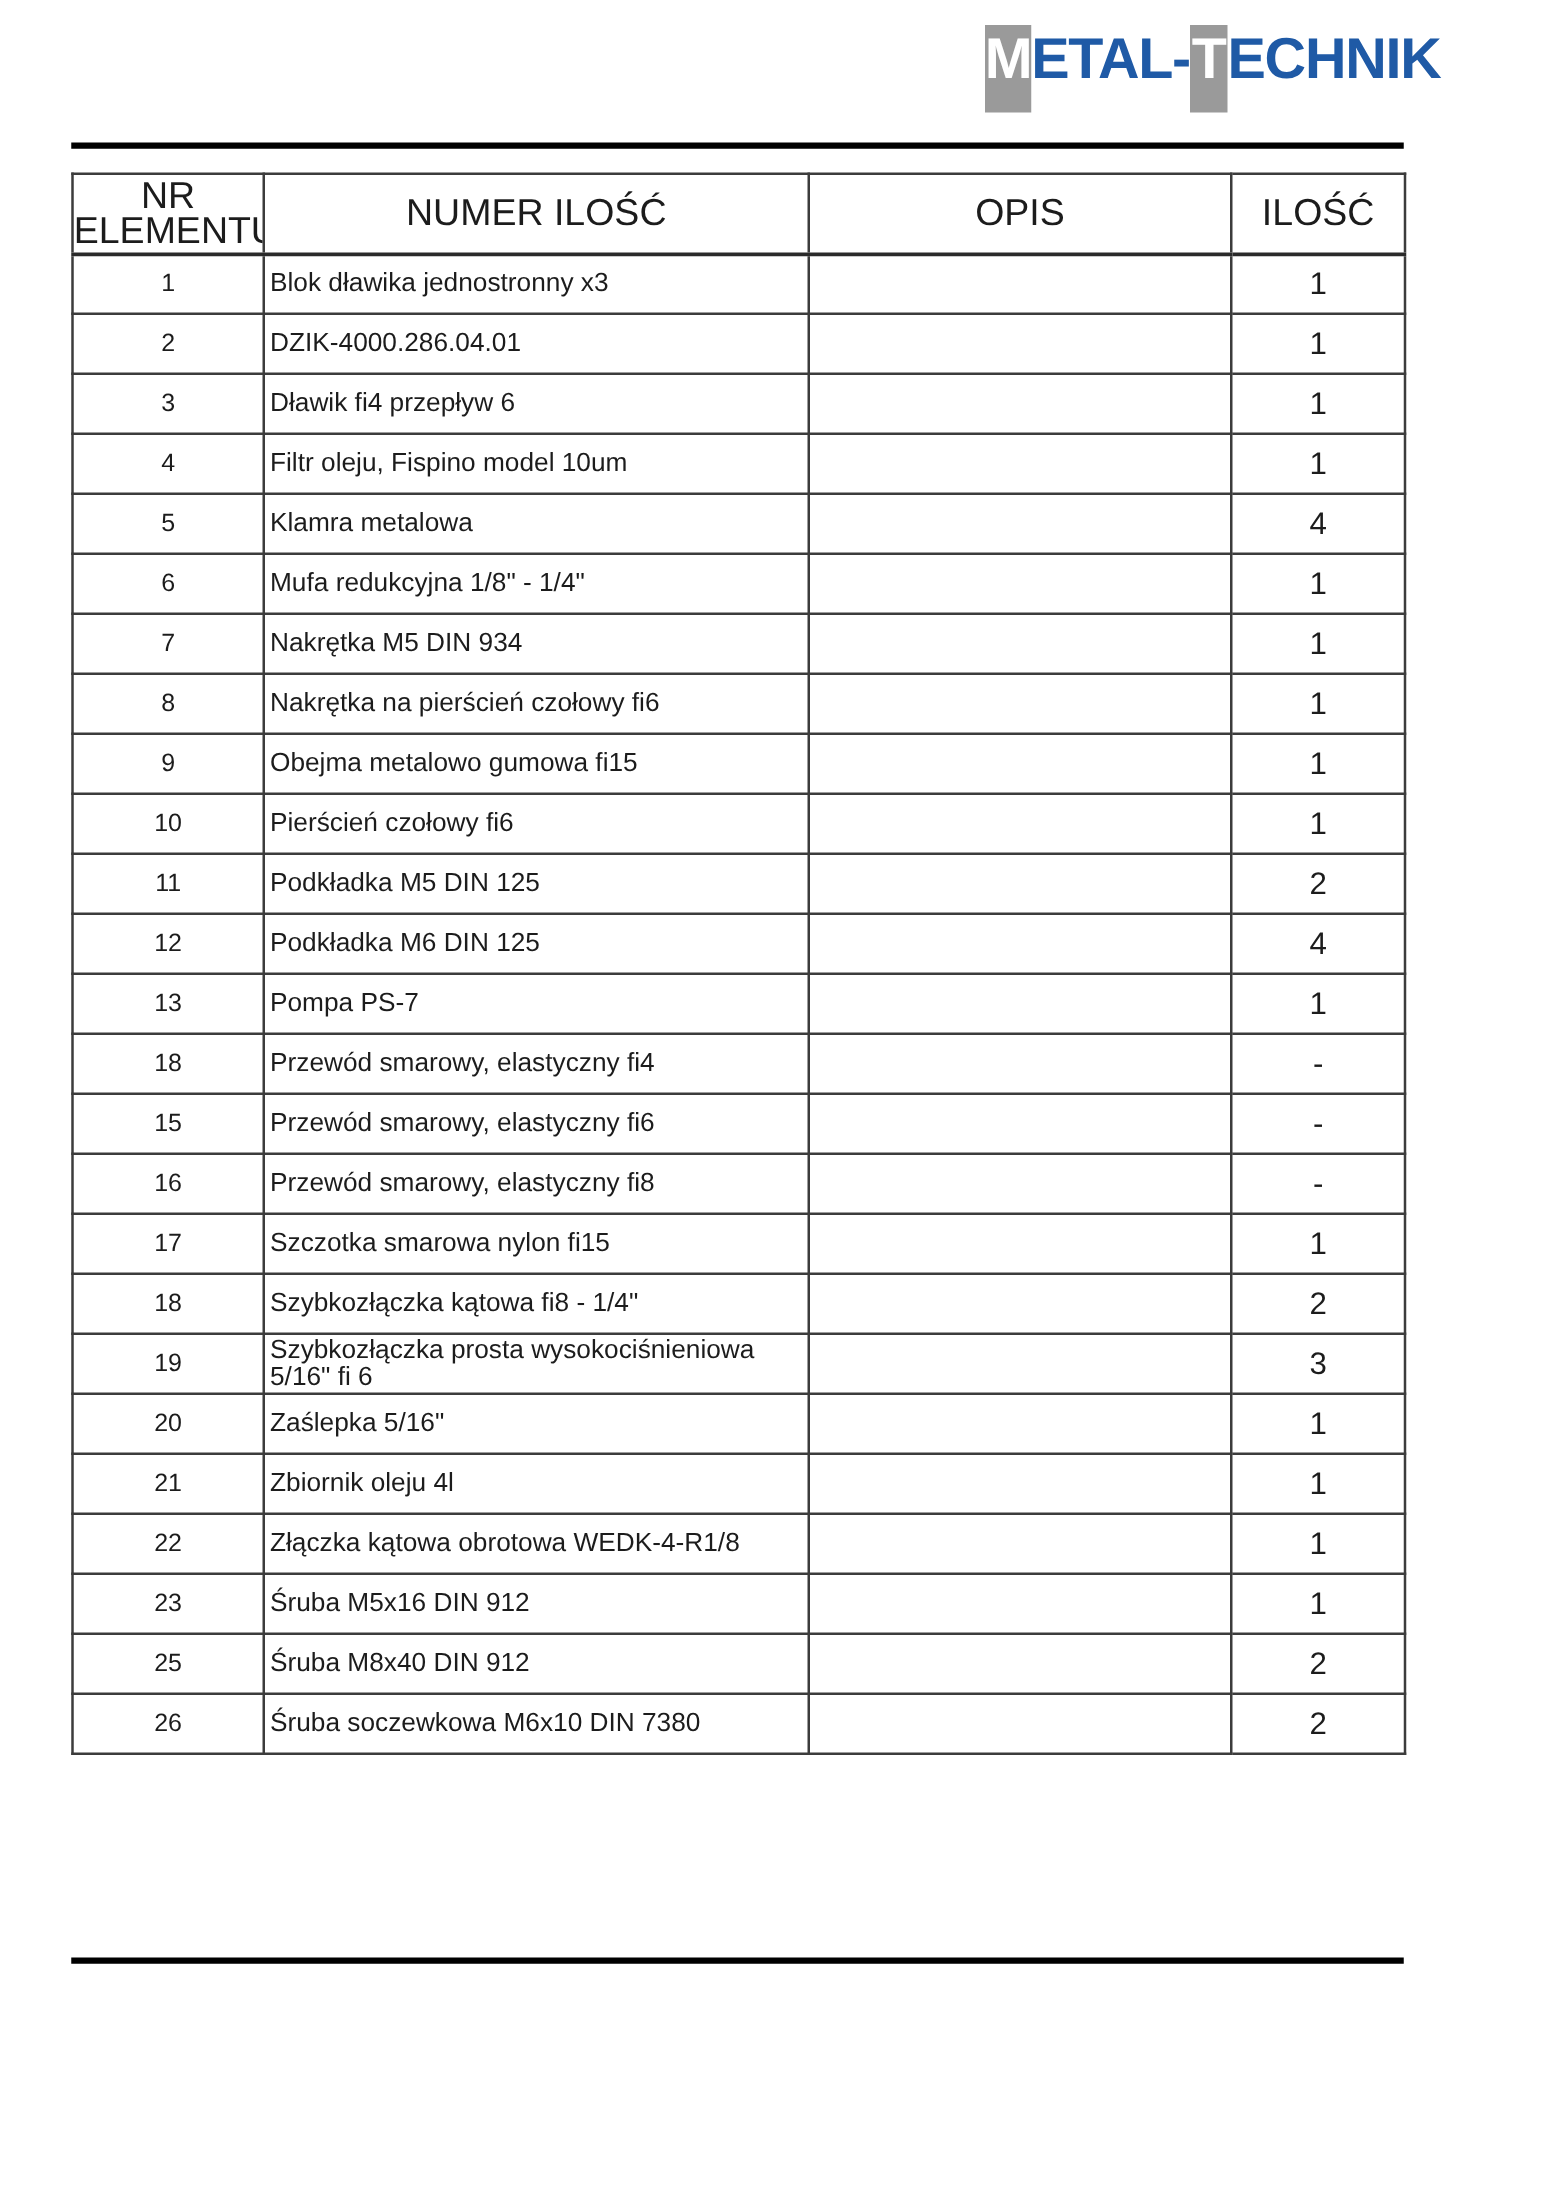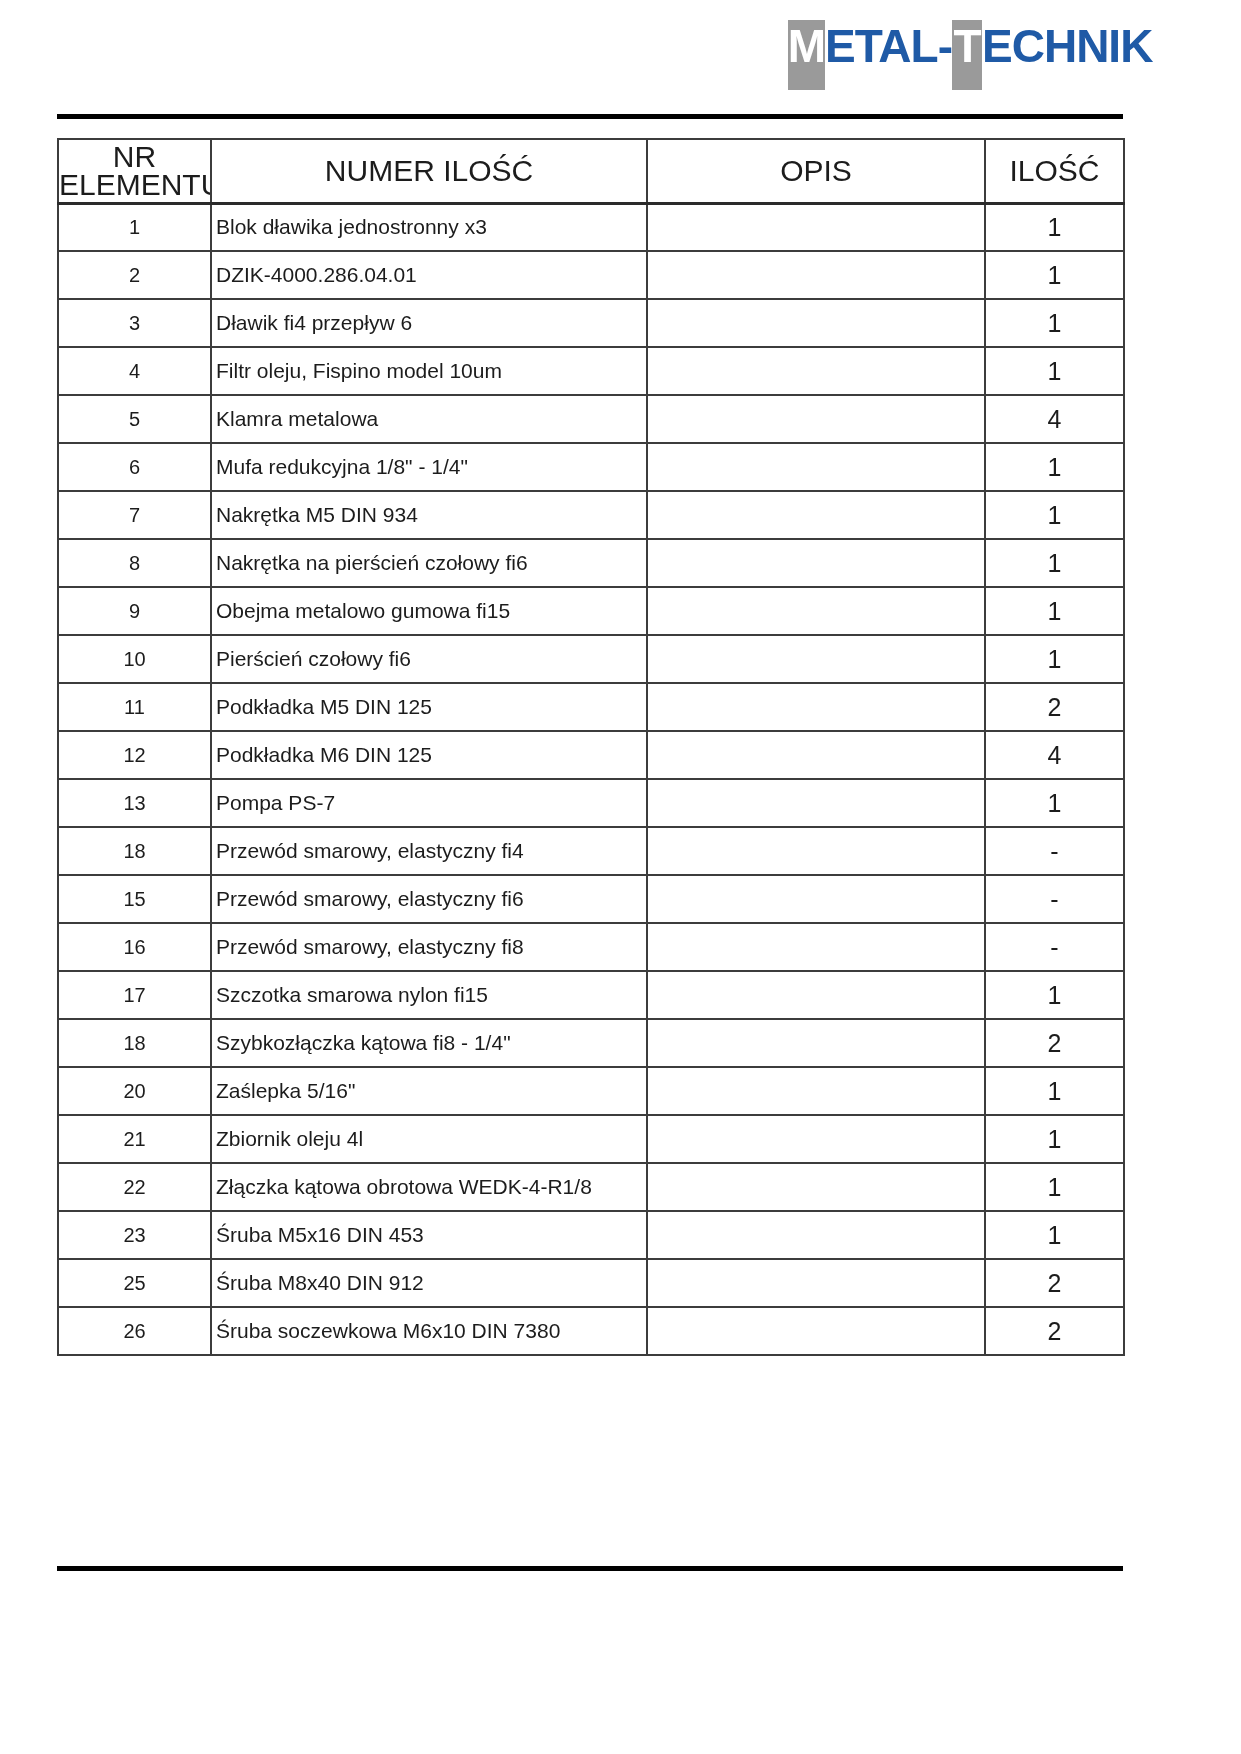--- a/index.html
+++ b/index.html
@@ -205,40 +205,46 @@
     <td class="c-opis"></td>
     <td class="c-qty">1</td>
   </tr>
         <tr>
     <td class="c-nr">18</td>
     <td class="c-part">Szybkozłączka kątowa fi8 - 1/4"</td>
     <td class="c-opis"></td>
     <td class="c-qty">2</td>
   </tr>
         <tr>
+    <td class="c-nr">19</td>
+    <td class="c-part">Szybkozłączka prosta wysokociśnieniowa 5/16" fi 6</td>
+    <td class="c-opis"></td>
+    <td class="c-qty">3</td>
+  </tr>
+        <tr>
     <td class="c-nr">20</td>
     <td class="c-part">Zaślepka 5/16"</td>
     <td class="c-opis"></td>
     <td class="c-qty">1</td>
   </tr>
         <tr>
     <td class="c-nr">21</td>
     <td class="c-part">Zbiornik oleju 4l</td>
     <td class="c-opis"></td>
     <td class="c-qty">1</td>
   </tr>
         <tr>
     <td class="c-nr">22</td>
     <td class="c-part">Złączka kątowa obrotowa WEDK-4-R1/8</td>
     <td class="c-opis"></td>
     <td class="c-qty">1</td>
   </tr>
         <tr>
     <td class="c-nr">23</td>
-    <td class="c-part">Śruba M5x16 DIN 453</td>
+    <td class="c-part">Śruba M5x16 DIN 912</td>
     <td class="c-opis"></td>
     <td class="c-qty">1</td>
   </tr>
         <tr>
     <td class="c-nr">25</td>
     <td class="c-part">Śruba M8x40 DIN 912</td>
     <td class="c-opis"></td>
     <td class="c-qty">2</td>
   </tr>
         <tr>

